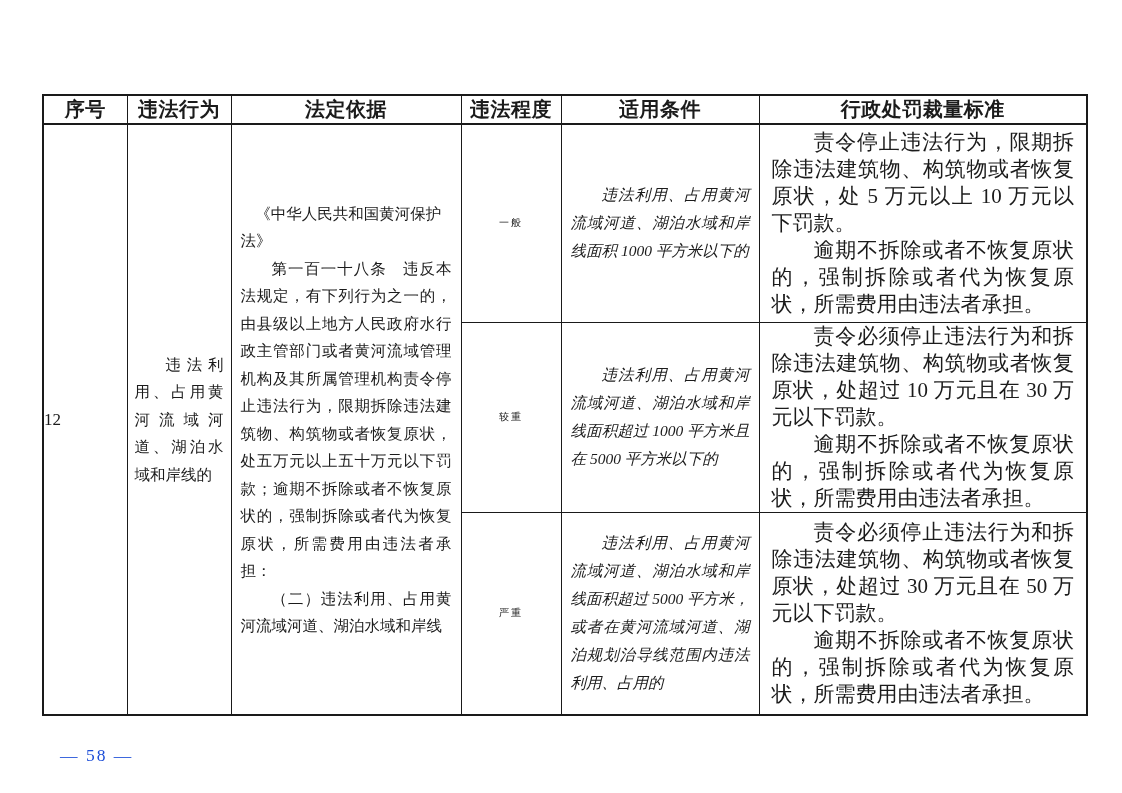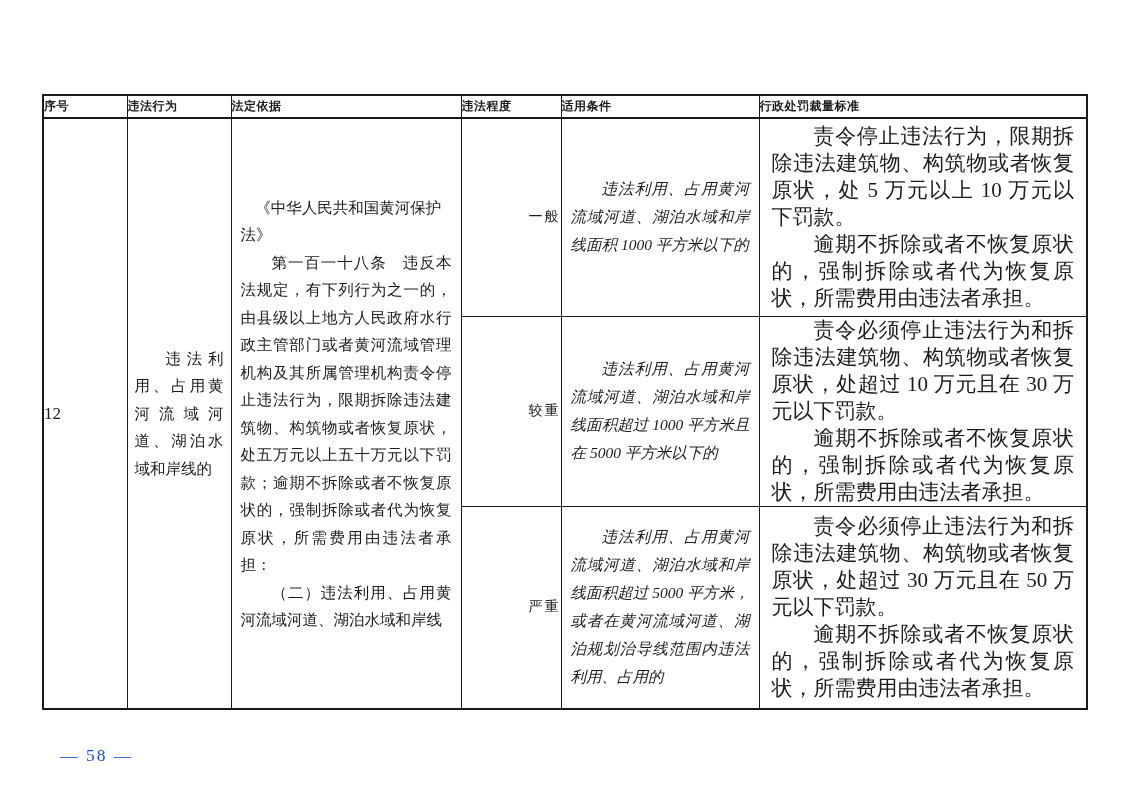--- a/index.html
+++ b/index.html
@@ -21,23 +21,23 @@
   }
   .law-table th, .law-table td {
     border: 1px solid #1a1a1a;
     padding: 0;
     vertical-align: middle;
     box-sizing: border-box;
   }
   .law-table thead th {
     font-family: Liberation Serif, serif;
     font-weight: bold;
-    font-size: 12px;
+    font-size: 20px;
     height: 23px;
-    text-align: left;
+    text-align: center;
     border-bottom-width: 2px;
     letter-spacing: 0.5px;
   }
   .law-table p { margin: 0; }
 
   tr.sub-row-1 { height: 198px; }
   tr.sub-row-2 { height: 176px; }
   tr.sub-row-3 { height: 203px; }
 
   td.c-serial {
@@ -57,22 +57,22 @@
   td.c-basis p {
     font-size: 15.5px;
     line-height: 27.5px;
     text-align: justify;
     text-align-last: left;
   }
   td.c-basis p.basis-title { text-indent: 0.3em; text-align: center; }
   td.c-basis p.indent { text-indent: 2em; }
 
   td.c-degree {
-    text-align: right;
-    font-size: 14px;
+    text-align: center;
+    font-size: 10px;
     letter-spacing: 2px;
   }
   td.c-cond { padding: 0 9px; }
   td.c-cond p {
     font-size: 15.5px;
     line-height: 28px;
     text-align: justify;
     text-align-last: left;
     text-indent: 2em;
     font-style: italic;

